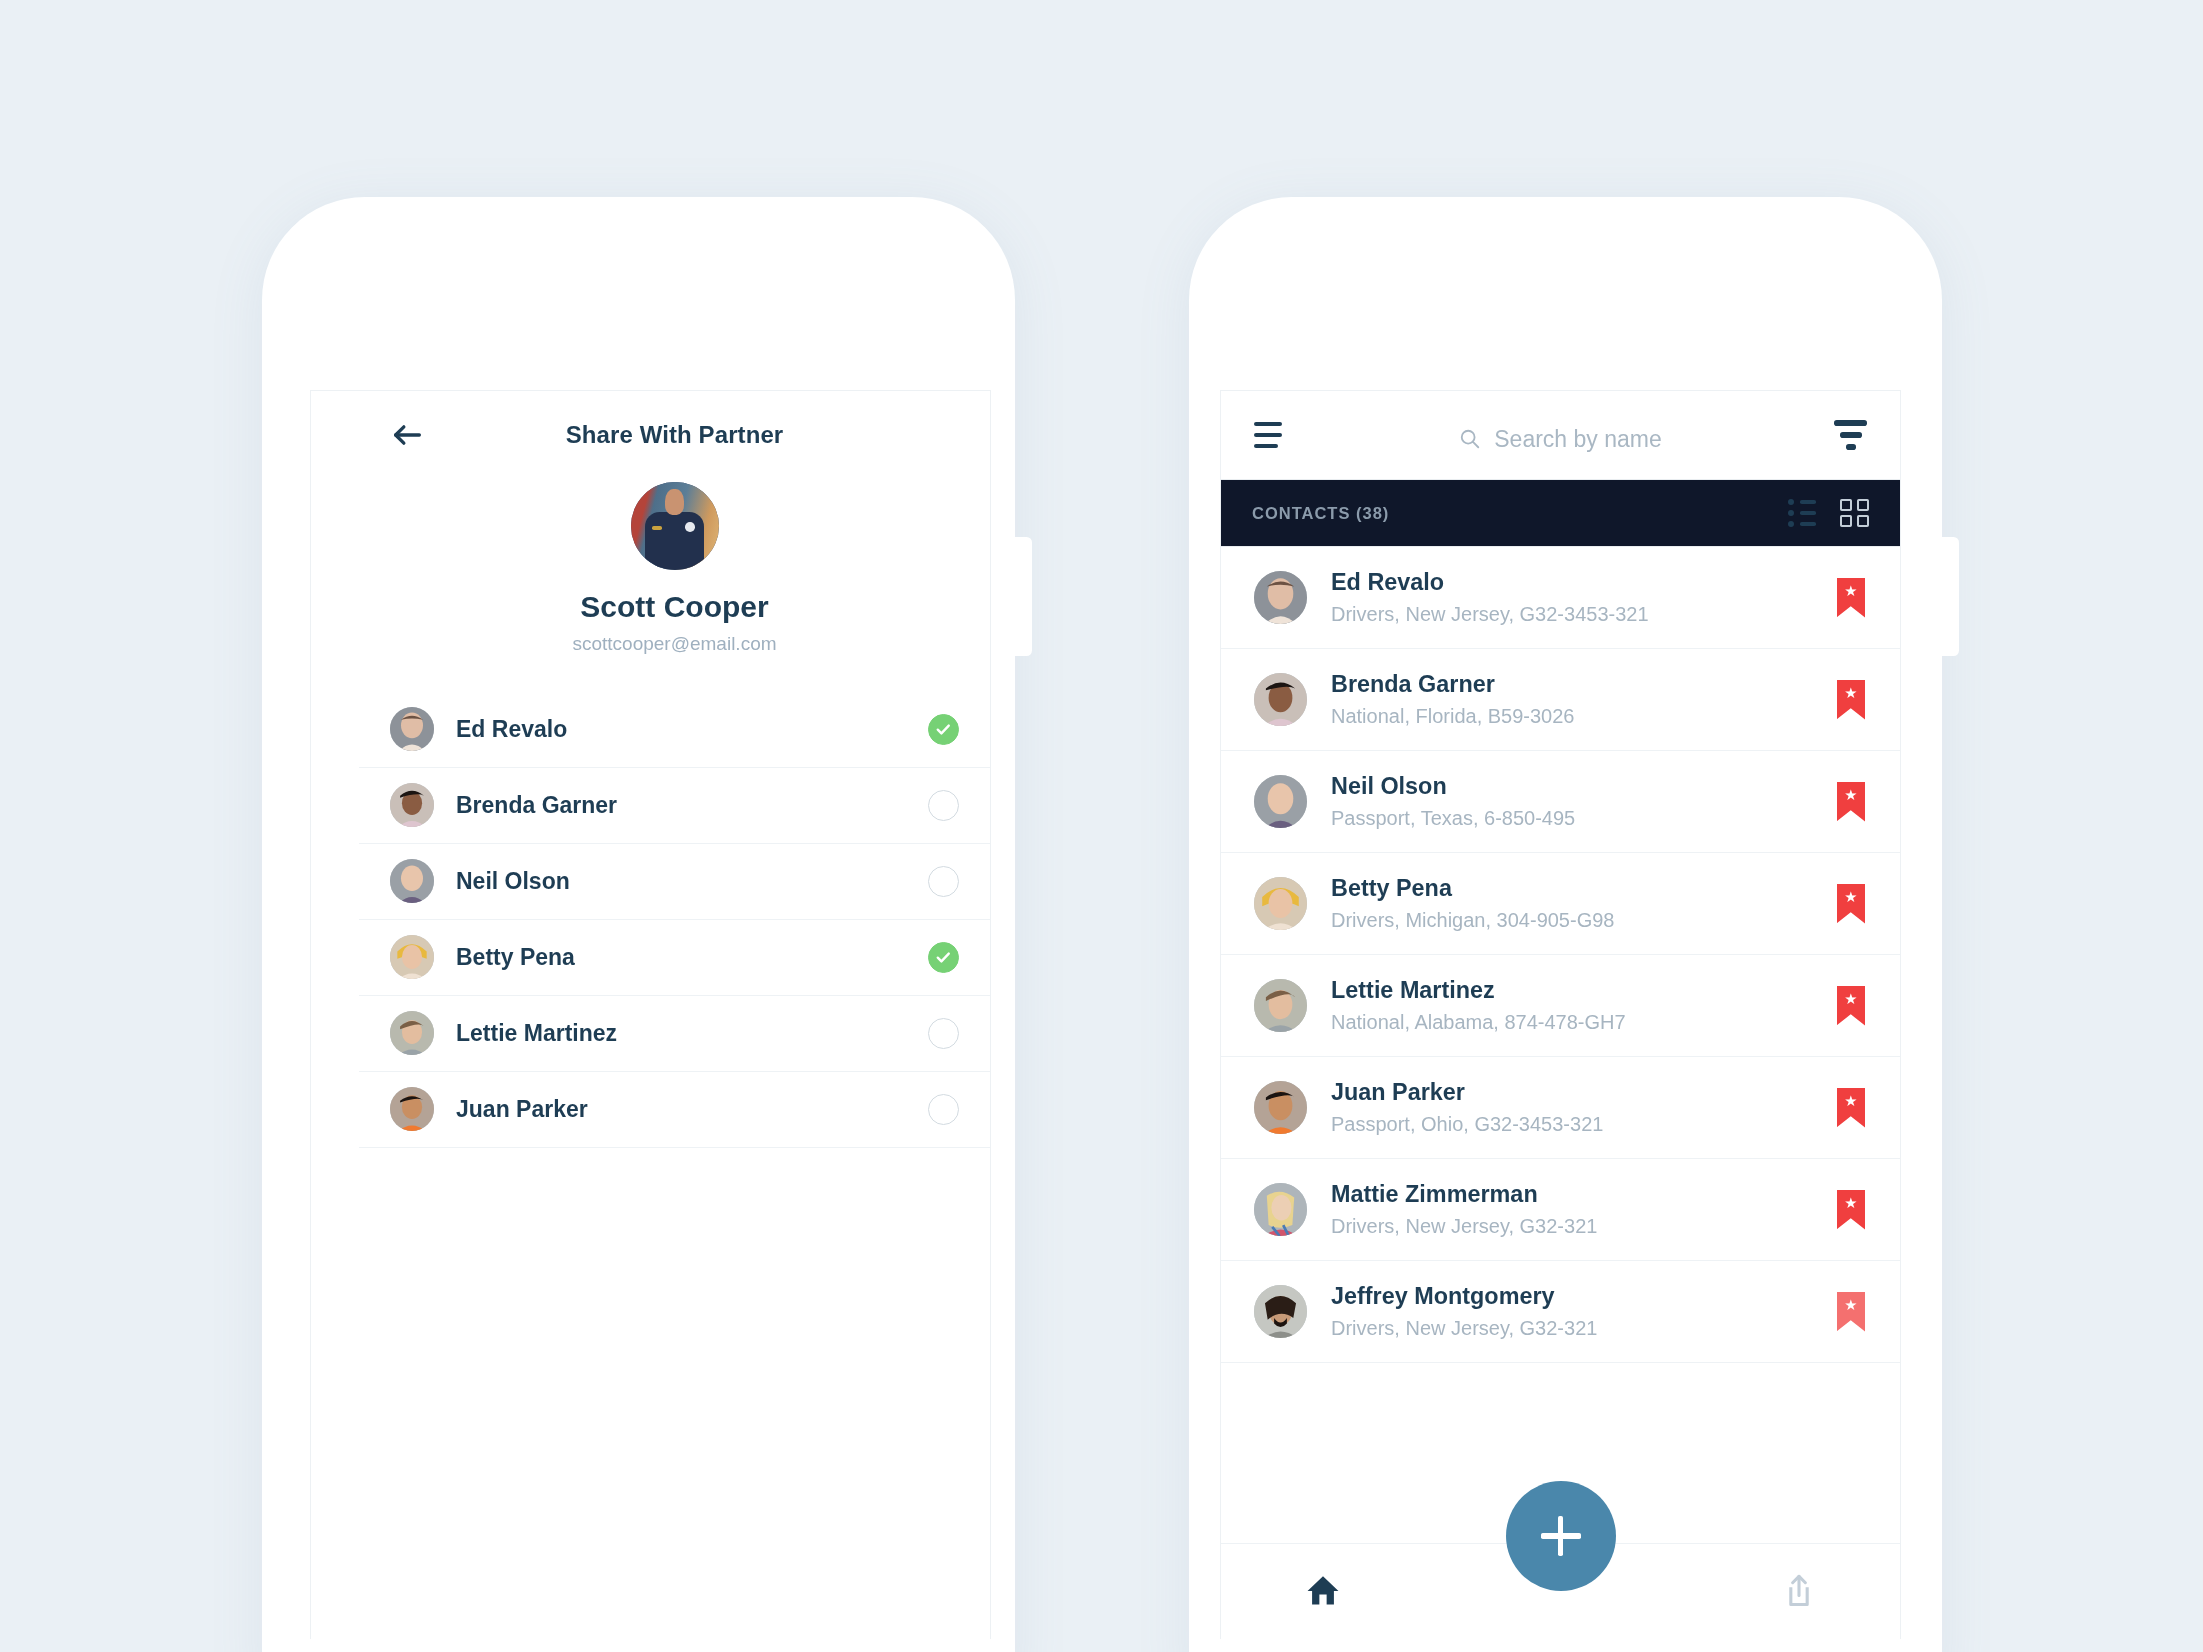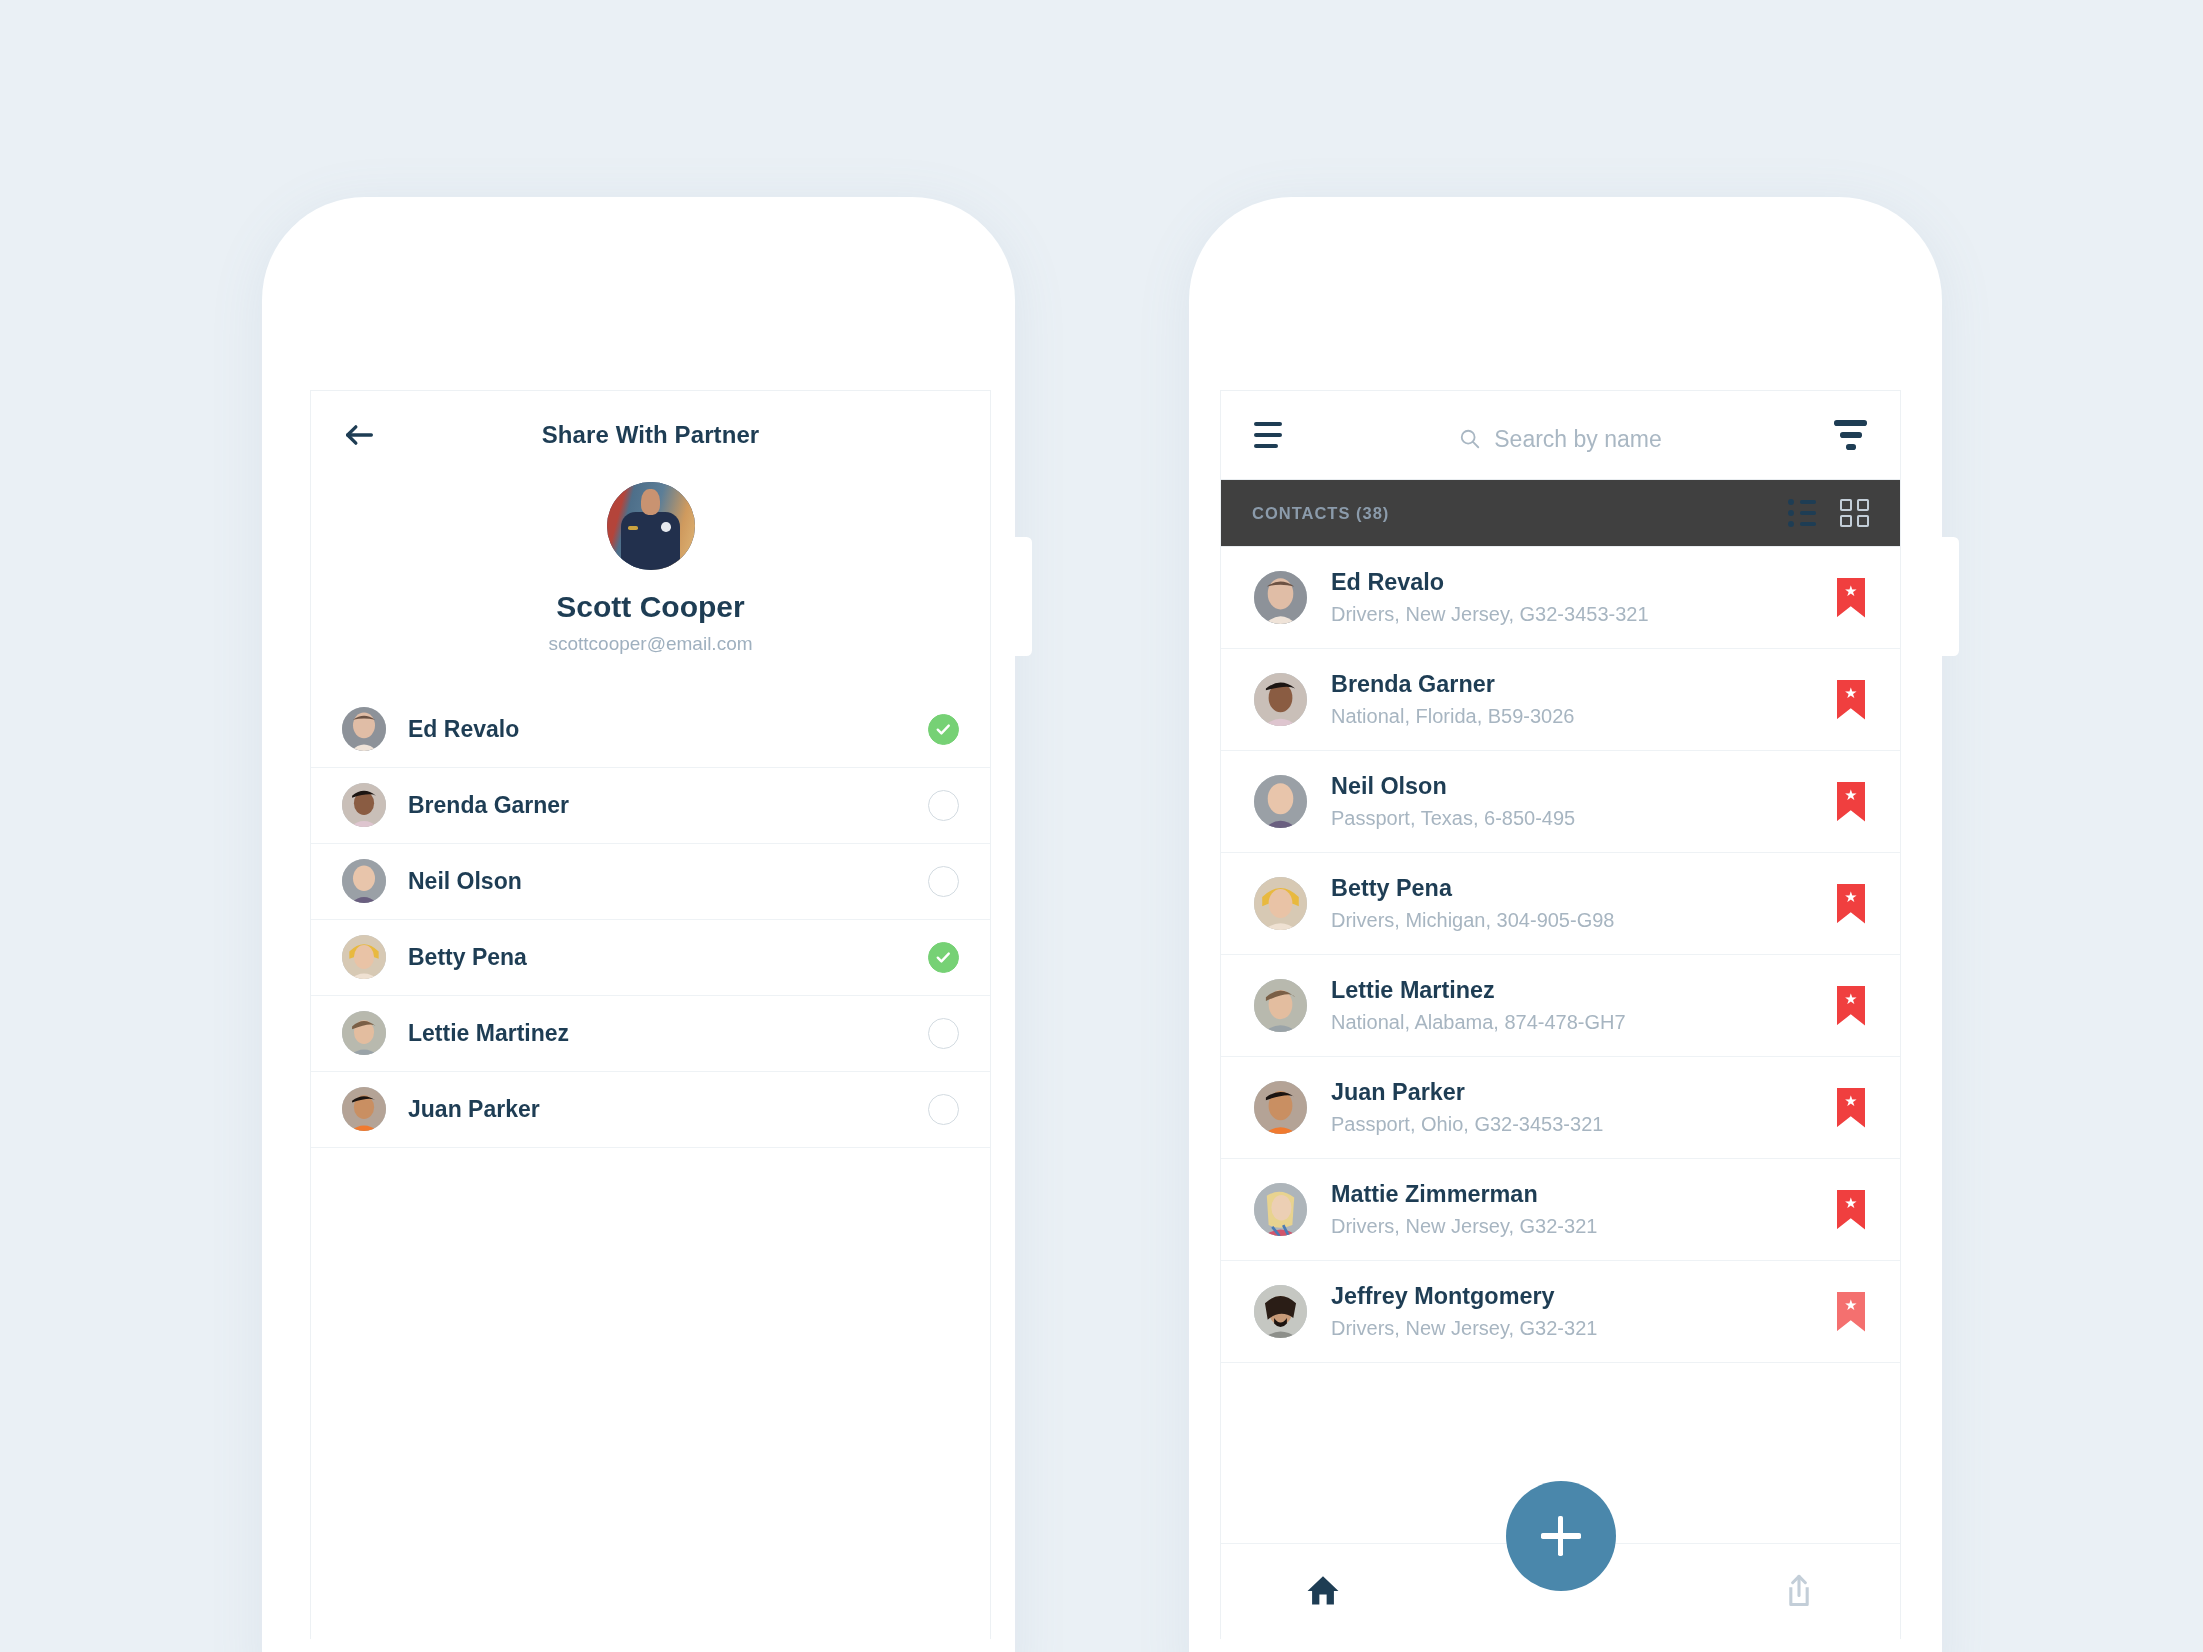--- a/index.html
+++ b/index.html
@@ -31,21 +31,21 @@
   .btn-left-right-phone { left: 1942px; top: 537px; width: 16.5px; height: 119px; border-radius: 0 5.5px 5.5px 0; }
 
   
   .screen {
     position: absolute;
     background: #ffffff;
     overflow: hidden;
     border: 0.9px solid #edf1f4;
     border-bottom: none;
   }
-  .screen-left  { left: 310px;  top: 390px; width: 681px; height: 1249px; }
+  .screen-left  { left: 310px;  top: 390px; width: 681px; height: 1249px; padding-left: 48px; }
   .screen-right { left: 1220px; top: 390px; width: 681px; height: 1249px; }
 
   
   .navbar {
     position: relative;
     height: 87px;
     display: flex; align-items: center;
     background: #fff;
   }
   .back-arrow { position: absolute; left: 33px; top: 50%; transform: translateY(-50%);
@@ -73,21 +73,21 @@
     background: #e6e9ef; border-radius: 50%; }
   .avatar-lg .patch { position: absolute; left: 24%; top: 50%; width: 12%; height: 5%;
     background: #caa23f; border-radius: 1.8px; }
   .profile-name { font-size: 30px; font-weight: bold; color: #1e3d54; margin-bottom: 9px; }
   .profile-email { font-size: 19px; color: #9fb0bf; }
 
   
   .section-bar {
     display: flex; align-items: center; justify-content: space-between;
     height: 68px; padding: 0 31px;
-    background: #404040;
+    background: #0f172a;
     border-top: 0.9px solid #e9edf0;
     border-bottom: 0.9px solid #e9edf0;
     gap: 30px;
   }
   .section-label {
     font-size: 16.5px; color: #8b9bab; letter-spacing: 1px; font-weight: 600;
   }
   .section-right { font-size: 18.4px; color: #b3bfca; font-style: italic; }
 
   

